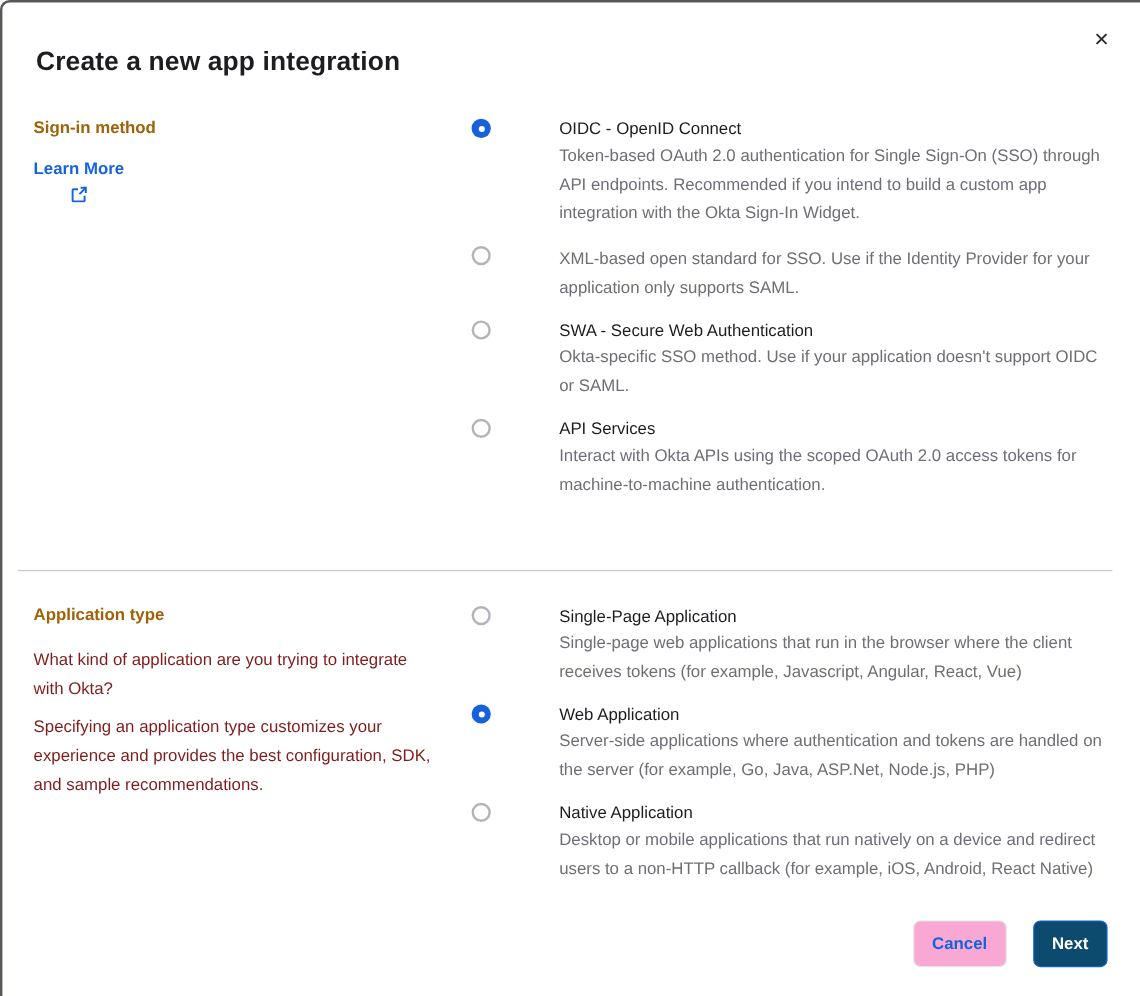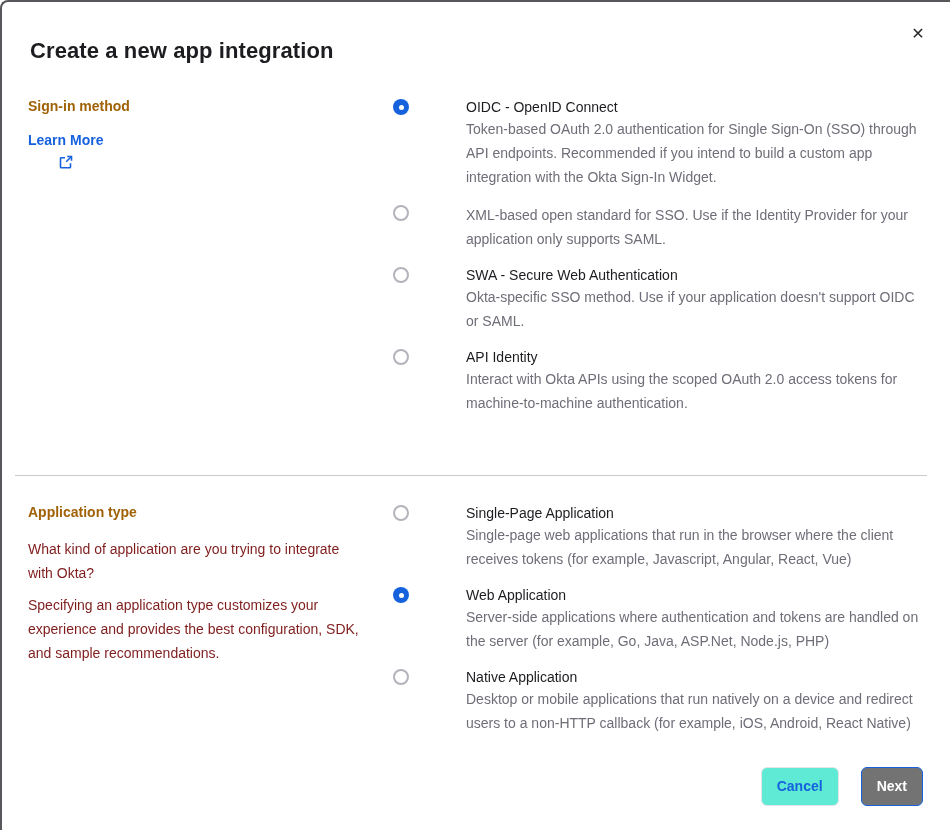--- a/index.html
+++ b/index.html
@@ -142,26 +142,26 @@
   .btn {
     font-family: "Liberation Sans", sans-serif;
     font-size: 14px;
     font-weight: 700;
     border-radius: 6px;
     padding: 10px 15px;
     cursor: pointer;
     line-height: 17px;
   }
   .btn-cancel {
-    background: #5eead4;
+    background: #f9a8d4;
     color: #1662dd;
     border: 1px solid #e4e4e9;
   }
   .btn-next {
-    background: #737373;
+    background: #0c4a6e;
     color: #ffffff;
     border: 1px solid #1662dd;
   }
 </style>
 </head>
 <body>
 
 <div class="modal">
 
   <button class="close-btn">✕</button>
@@ -204,21 +204,21 @@
     <span class="radio"><span class="dot"></span></span>
     <div class="option-body">
       <div class="option-label">SWA - Secure Web Authentication</div>
       <div class="option-desc">Okta-specific SSO method. Use if your application doesn't support OIDC or SAML.</div>
     </div>
   </div>
 
   <div class="option">
     <span class="radio"><span class="dot"></span></span>
     <div class="option-body">
-      <div class="option-label">API Identity</div>
+      <div class="option-label">API Services</div>
       <div class="option-desc">Interact with Okta APIs using the scoped OAuth 2.0 access tokens for machine-to-machine authentication.</div>
     </div>
   </div>
 </div>
   </div>
 
   <div class="divider"></div>
 
   <div class="section section-apptype">
     <div class="col-left">

